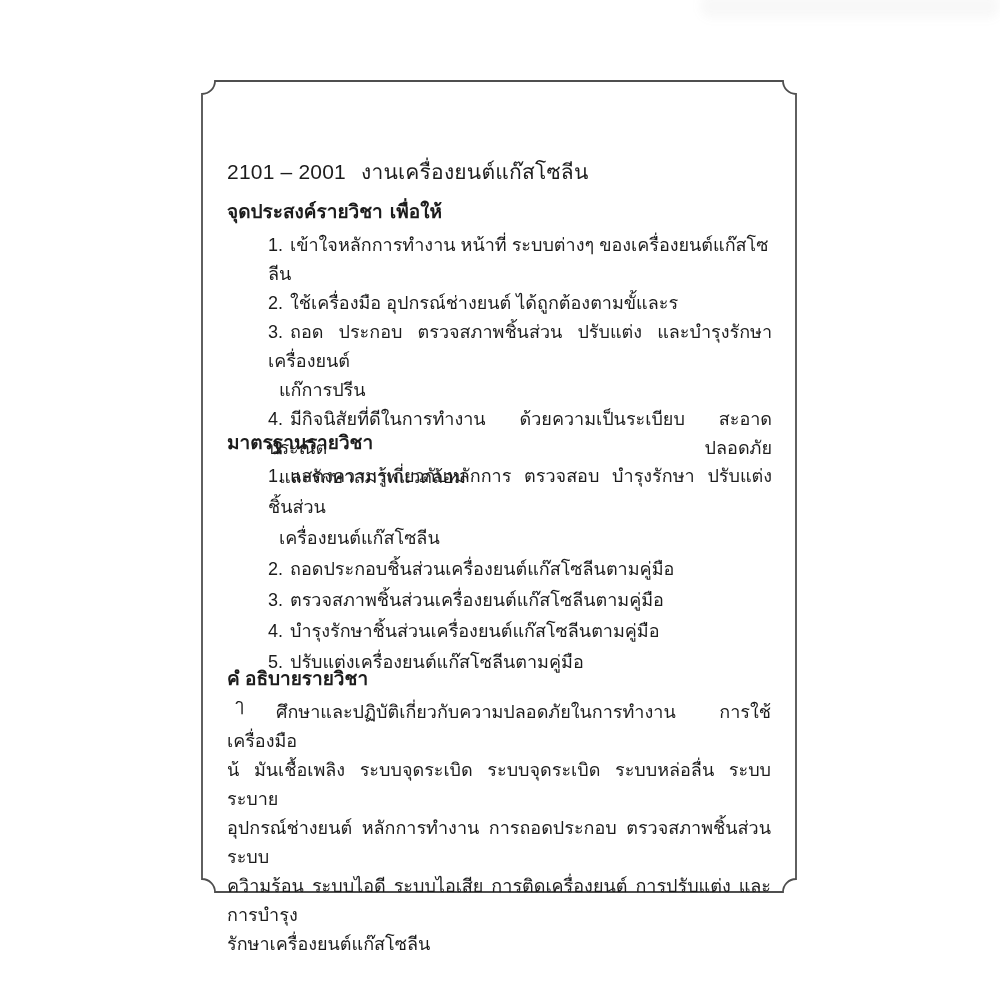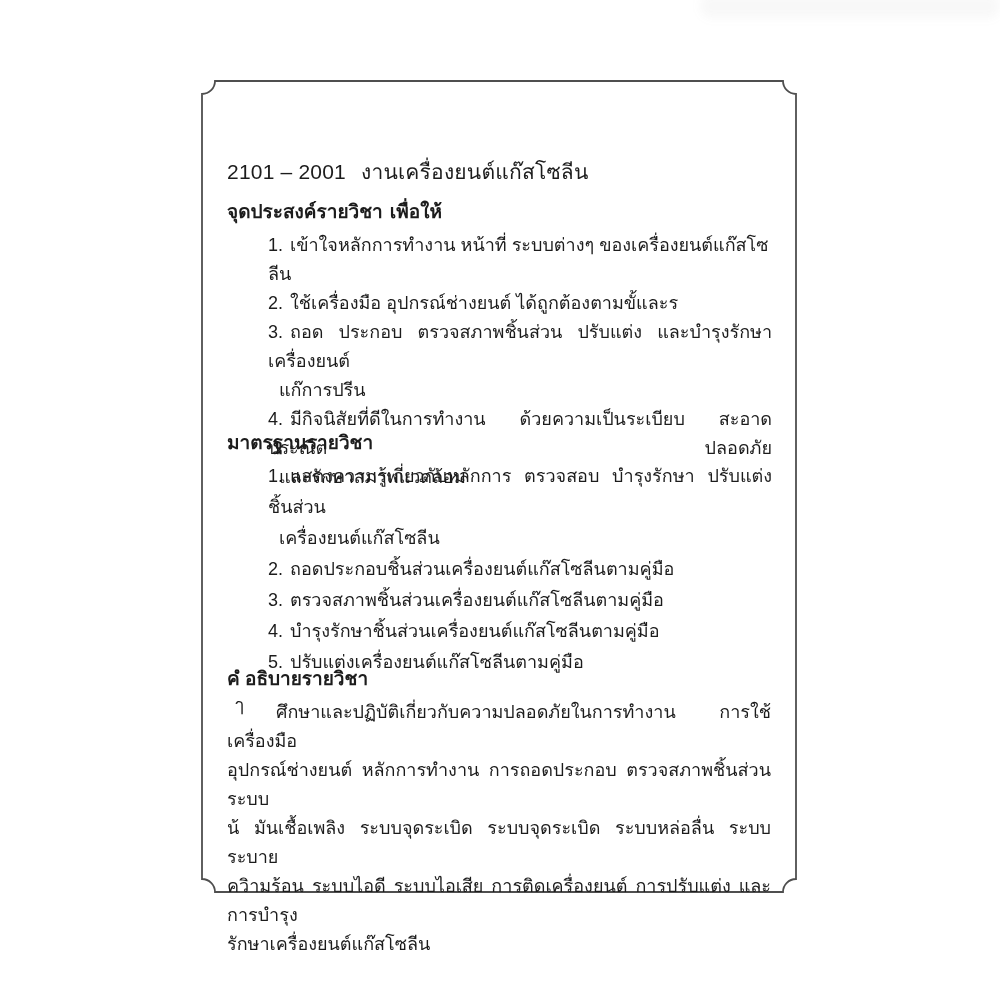--- a/index.html
+++ b/index.html
@@ -127,19 +127,19 @@
     <div class="line li-first"><span class="num">4.</span><span>บำรุงรักษาชิ้นส่วนเครื่องยนต์แก๊สโซลีนตามคู่มือ</span></div>
     <div class="line li-first"><span class="num">5.</span><span>ปรับแต่งเครื่องยนต์แก๊สโซลีนตามคู่มือ</span></div>
   </div>
 
   <div class="block sec-head head-3">
     <span>คํ อธิบายรายวิชา</span>
   </div>
 
   <div class="block para">
     <div class="line just indent-first"><span class="stray">ๅ</span><span>ศึกษาและปฏิบัติเกี่ยวกับความปลอดภัยในการทำงาน การใช้เครื่องมือ</span></div>
+    <div class="line just"><span>น้ มันเชื้อเพลิง ระบบจุดระเบิด ระบบจุดระเบิด ระบบหล่อลื่น ระบบระบาย</span></div>
     <div class="line just"><span>อุปกรณ์ช่างยนต์ หลักการทำงาน การถอดประกอบ ตรวจสภาพชิ้นส่วน ระบบ</span></div>
-    <div class="line just"><span>น้ มันเชื้อเพลิง ระบบจุดระเบิด ระบบจุดระเบิด ระบบหล่อลื่น ระบบระบาย</span></div>
     <div class="line just"><span>ควิามร้อน ระบบไอดี ระบบไอเสีย การติดเครื่องยนต์ การปรับแต่ง และการบำรุง</span></div>
     <div class="line"><span>รักษาเครื่องยนต์แก๊สโซลีน</span></div>
   </div>
 
 </div>
 
 </body></html>

